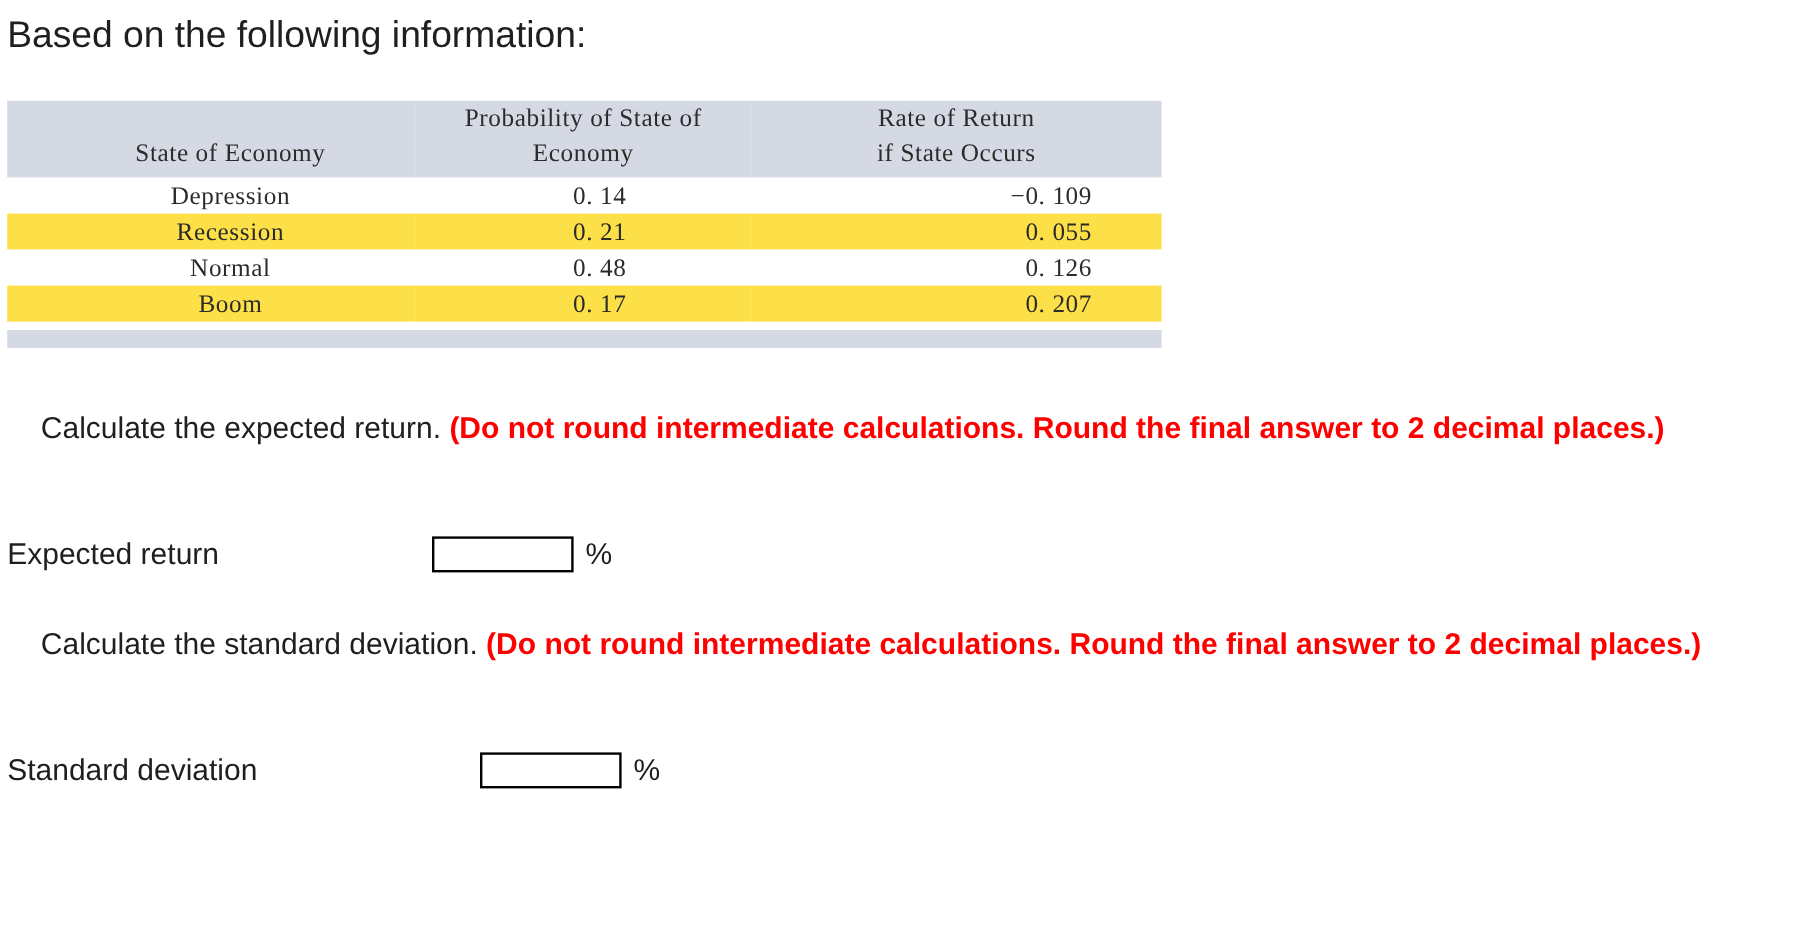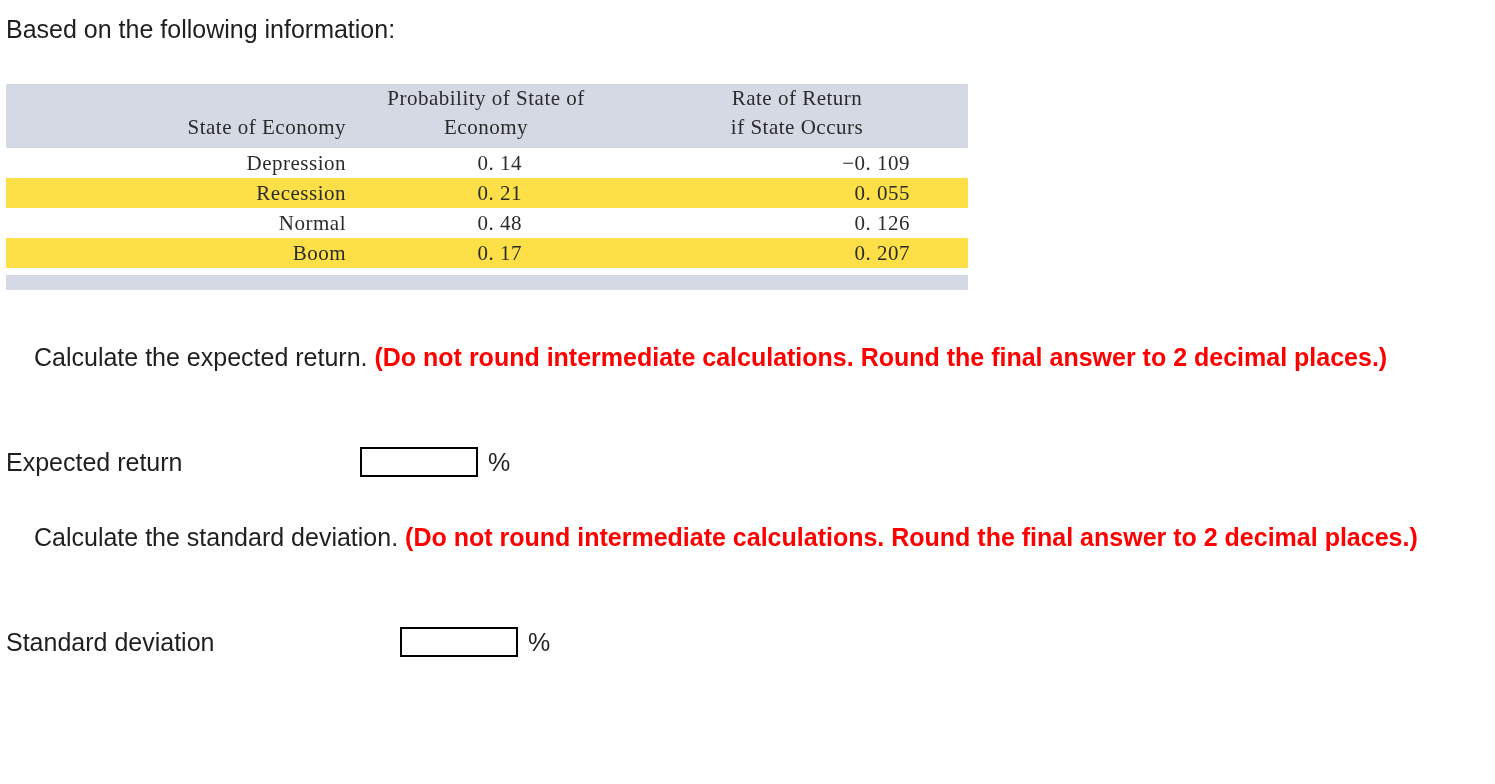--- a/index.html
+++ b/index.html
@@ -22,21 +22,21 @@
     width: 1495px;
     height: 784px;
     padding: 0;
   }
 
   
   .intro {
     position: absolute;
     left: 6px;
     top: 12px;
-    font-size: 25px;
+    font-size: 31px;
     line-height: 34px;
     font-family: "Liberation Sans", sans-serif;
     color: #1f1f1f;
     white-space: nowrap;
   }
 
   
   .table-wrap {
     position: absolute;
     left: 6px;
@@ -57,21 +57,21 @@
 
   table.fin thead th {
     background: #d4d9e3;
     font-weight: normal;
     padding: 0;
     vertical-align: bottom;
     height: 58px;
     letter-spacing: 0.5px;
   }
   th.h-state {
-    text-align: right;
+    text-align: center;
     padding-left: 32px !important;
     padding-bottom: 6px !important;
   }
   th.h-prob, th.h-rate {
     text-align: center;
     padding-bottom: 6px !important;
   }
   th .hl {
     display: block;
     line-height: 29px;
@@ -83,21 +83,21 @@
     height: 30px;
     line-height: 30px;
     letter-spacing: 0.5px;
     vertical-align: middle;
   }
   table.fin tbody tr.alt td { background: #f6f6f6; }
   table.fin tbody tr td { background: #ffffff; }
   table.fin tbody tr.alt td { background: #fde047; }
 
   td.state {
-    text-align: right;
+    text-align: center;
     padding-left: 32px !important;
   }
   td.prob {
     text-align: right;
     padding-right: 104px !important;
   }
   td.rate {
     text-align: right;
     padding-right: 58px !important;
   }

